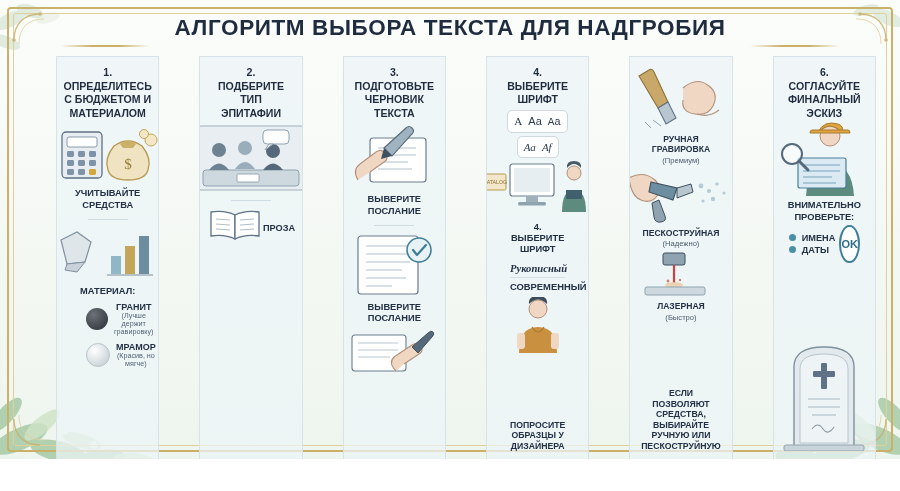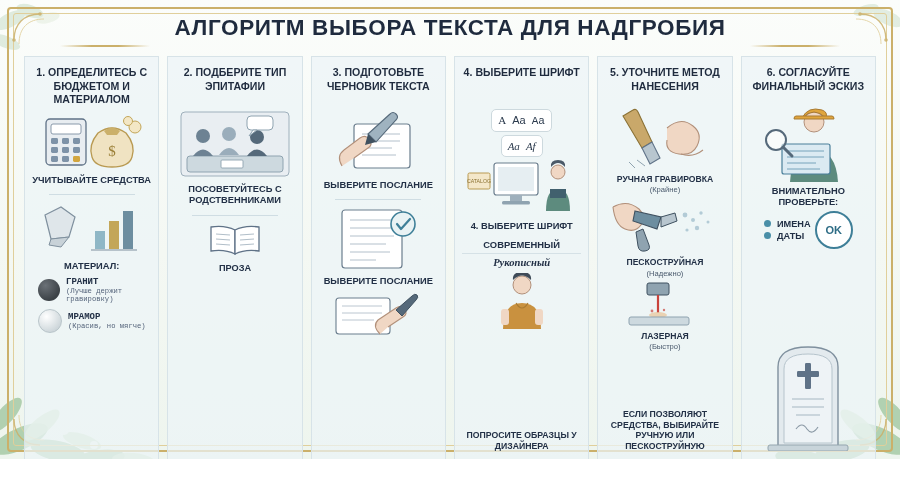--- a/index.html
+++ b/index.html
@@ -79,27 +79,28 @@
     top: 56px;
     height: 404px;
     display: flex;
     gap: 8px;
   }
   .col {
     flex: 1 1 0;
     background: rgba(236,244,247,.72);
     border: 1px solid #d7e3e8;
     border-radius: 0;
-    padding: 9px 7px 8px;
+    padding: 9px 23px 8px;
     box-sizing: border-box;
     display: flex;
     flex-direction: column;
     align-items: center;
     position: relative;
     overflow: hidden;
+    margin-left: 32px;
   }
   .col-head {
     font-size: 10.6px;
     font-weight: bold;
     line-height: 1.28;
     text-align: center;
     text-transform: uppercase;
     color: #1f2b3e;
     min-height: 40px;
   }
@@ -128,26 +129,26 @@
     height: 1px;
     background: #cfdde3;
     margin: 6px 0 4px;
   }
 
   
   .mat-row { display: flex; align-items: center; gap: 6px; margin: 3px 0; width: 100%; padding-left: 6px; box-sizing: border-box; }
   .mat-dot { width: 22px; height: 22px; border-radius: 50%; flex: 0 0 auto; }
   .mat-dot.granite { background: radial-gradient(circle at 34% 30%, #6b7177, #3c4247 70%); }
   .mat-dot.marble  { background: radial-gradient(circle at 34% 30%, #ffffff, #cdd6da 75%); border: 1px solid #b9c5ca; }
-  .mat-text { text-align: left; font-family: Liberation Mono, monospace; }
+  .mat-text { text-align: center; }
   .mat-name { font-size: 9px; font-weight: bold; text-transform: uppercase; color: #223046; }
   .mat-note { font-size: 7.2px; color: #54637a; line-height: 1.12; }
 
   
-  .icon-item { display: flex; flex-direction: column; align-items: center; margin-top: 3px; }
+  .icon-item { display: flex; flex-direction: row; align-items: center; margin-top: 3px; }
   .icon-item .lbl { font-size: 9.2px; font-weight: bold; text-transform: uppercase; margin-top: 2px; color: #223046; }
 
   
   .font-card {
     background: #fff;
     border: 1px solid #cdd9de;
     border-radius: 5px;
     padding: 4px 6px;
     display: flex;
     gap: 6px;
@@ -369,21 +370,20 @@
           </g>
           <g fill="#55697a">
             <circle cx="80" cy="29" r="7"></circle>
               <path d="M70 48 q10 -13 20 0 z"></path>
           </g>
           <rect x="70" y="8" width="26" height="14" rx="4" fill="#fff" stroke="#8fa3b0" stroke-width="1"></rect>
           <path d="M76 22 l-4 6 l8 -6 z" fill="#fff" stroke="#8fa3b0" stroke-width="1"></path>
           <rect x="44" y="52" width="22" height="8" rx="1" fill="#fff" stroke="#8fa3b0" stroke-width=".9"></rect>
         </svg>
       </div>
-      <div class="cap">ПОСОВЕТУЙТЕСЬ С РОДСТВЕННИКАМИ</div>
       <div class="divider"></div>
 
       <div class="icon-item">
         <span>
           <svg width="56" height="34" viewBox="0 0 56 34">
             <path d="M28 7 q-10 -5 -24 -3 v24 q14 -2 24 3 z" fill="#fff" stroke="#5f7287" stroke-width="1.3"></path>
             <path d="M28 7 q10 -5 24 -3 v24 q-14 -2 -24 3 z" fill="#fff" stroke="#5f7287" stroke-width="1.3"></path>
             <g stroke="#a7b6c2" stroke-width=".9">
               <line x1="9" y1="11" x2="23" y2="12"></line>
                 <line x1="9" y1="16" x2="23" y2="17"></line>
@@ -471,53 +471,52 @@
           <g>
             <circle cx="94" cy="13" r="7" fill="#f0d7c4" stroke="#b2907a" stroke-width="1"></circle>
             <path d="M87 8 q7 -8 14 0 q1 -7 -7 -7 q-8 0 -7 7z" fill="#4b5a68"></path>
             <path d="M82 52 q0 -22 12 -22 q12 0 12 22 z" fill="#5d8b7e"></path>
             <rect x="86" y="30" width="16" height="9" fill="#41606e"></rect>
           </g>
         </svg>
       </div>
       <div class="cap">4. ВЫБЕРИТЕ ШРИФТ</div>
       <div class="style-list">
+        <div class="style-item hand">Рукописный</div>
         <div class="style-item modern">СОВРЕМЕННЫЙ</div>
-        <div class="style-item hand">Рукописный</div>
       </div>
       <div class="art">
         <svg width="78" height="56" viewBox="0 0 78 56">
           <circle cx="39" cy="12" r="9" fill="#f0d7c4" stroke="#b2907a" stroke-width="1"></circle>
           <path d="M30 7 q9 -9 18 0 q1 -8 -9 -8 q-10 0 -9 8z" fill="#3f4b58"></path>
           <path d="M20 56 q0 -26 19 -26 q19 0 19 26 z" fill="#c9913f"></path>
           <path d="M33 30 q6 10 12 0" fill="none" stroke="#a87a32" stroke-width="1.2"></path>
           <rect x="18" y="36" width="8" height="16" rx="3" fill="#f0d7c4"></rect>
           <rect x="52" y="36" width="8" height="16" rx="3" fill="#f0d7c4"></rect>
         </svg>
       </div>
       <div class="spacer"></div>
       <div class="foot">ПОПРОСИТЕ ОБРАЗЦЫ У ДИЗАЙНЕРА</div>
     </div>
 
     <div class="col">
-      <div class="col-head">5. УТОЧНИТЕ МЕТОД НАНЕСЕНИЯ</div>
       <div class="art">
         <svg width="116" height="62" viewBox="0 0 116 62">
           <path d="M16 8 l10 -6 q3 -2 5 2 l14 30 l-10 6 z" fill="#c9a86a" stroke="#8b7236" stroke-width="1.1"></path>
           <path d="M35 40 l10 -6 l8 16 l-10 6 z" fill="#b8c6cf" stroke="#5f7287" stroke-width="1.1"></path>
           <path d="M60 20 q14 -12 26 -2 q10 8 4 20 q-5 10 -18 8 q-14 -2 -12 -14" fill="#f0d7c4" stroke="#b2907a" stroke-width="1.1"></path>
           <path d="M74 46 q12 4 22 -4" fill="none" stroke="#b2907a" stroke-width="1.1"></path>
           <g stroke="#8fa3b0" stroke-width="1">
               <line x1="30" y1="52" x2="38" y2="58"></line>
               <line x1="22" y1="54" x2="28" y2="60"></line>
             </g>
         </svg>
       </div>
       <div class="cap sm">РУЧНАЯ ГРАВИРОВКА</div>
-      <div class="sub">(Крайне)</div>
+      <div class="sub">(Премиум)</div>
       <div class="art">
         <svg width="116" height="56" viewBox="0 0 116 56">
           <path d="M6 10 q14 -8 26 2 q8 8 2 16 q-6 8 -16 4 q-10 -4 -12 -22" fill="#f0d7c4" stroke="#b2907a" stroke-width="1.1"></path>
           <path d="M28 14 l26 6 l-4 12 l-24 -8 z" fill="#6d8ea0" stroke="#3f5160" stroke-width="1.1"></path>
           <path d="M36 32 l6 16 q2 5 -4 6 q-6 1 -7 -5 l-2 -14z" fill="#8fa3b0" stroke="#3f5160" stroke-width="1"></path>
           <path d="M54 20 l14 -4 l2 8 l-16 6z" fill="#b8c6cf" stroke="#3f5160" stroke-width="1"></path>
           <g fill="#a9c4d1" opacity=".85">
             <circle cx="78" cy="18" r="2.4"></circle>
               <circle cx="86" cy="23" r="2"></circle>
               <circle cx="94" cy="16" r="1.7"></circle>

